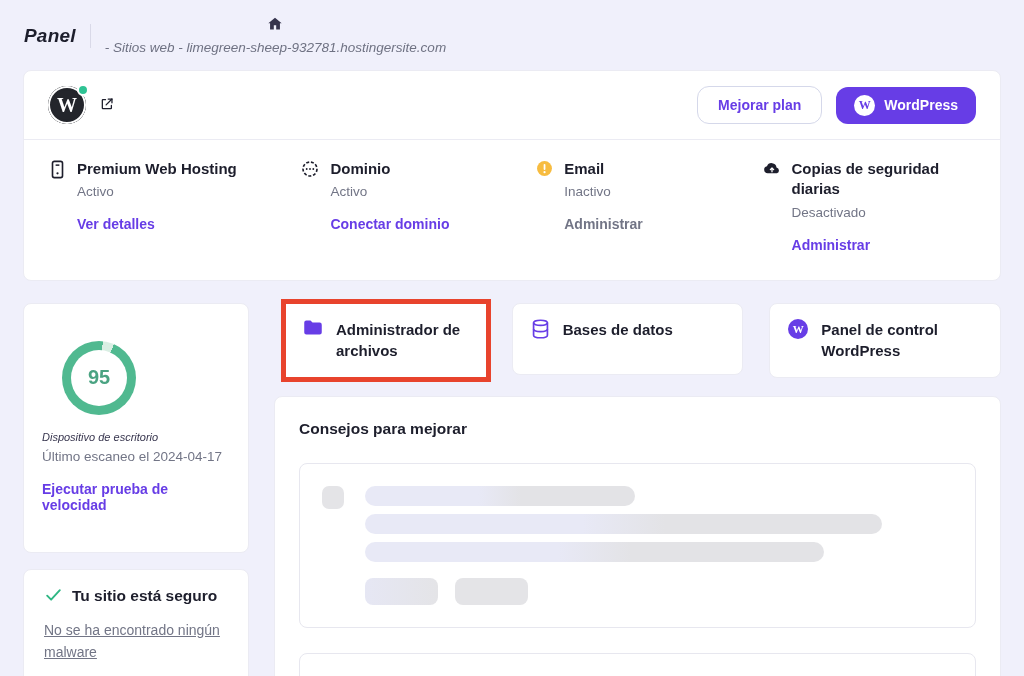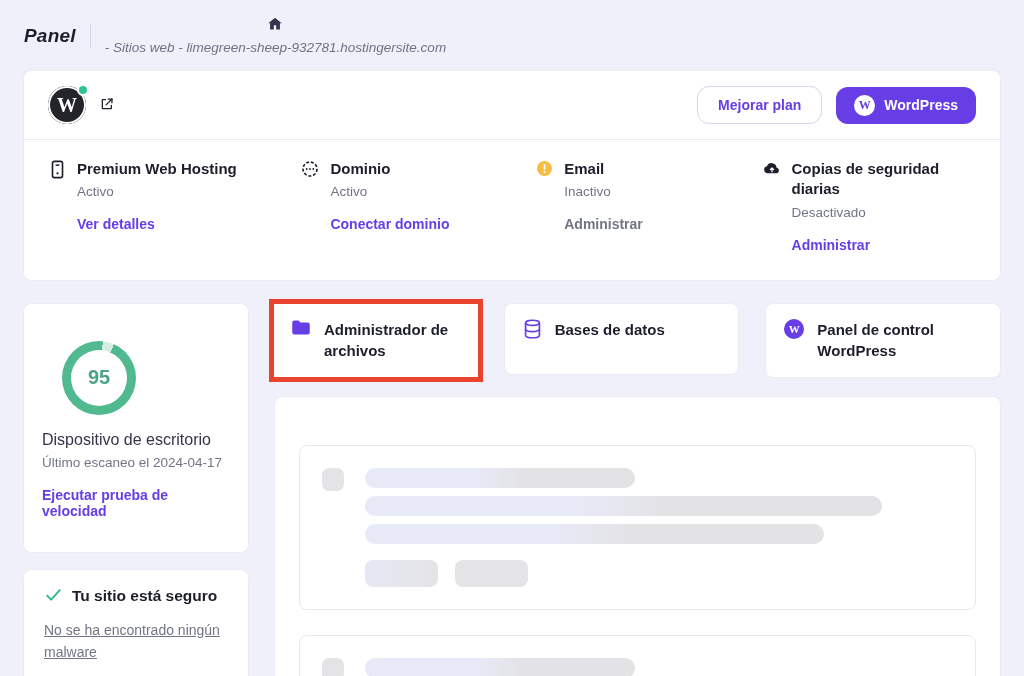--- a/index.html
+++ b/index.html
@@ -59,31 +59,31 @@
 
   .ps-card { padding:16px 18px 18px; height:250px; }
   .ps-title-row { display:flex; gap:10px; align-items:flex-start; }
   .ps-title { font-size:15px; font-weight:700; line-height:1.3; }
   .gauge { position:relative; width:74px; height:74px; border-radius:50%;
     background:conic-gradient(from 6deg, #d9eee3 0deg 18deg, #50b990 18deg 360deg);
     margin:21px 0 0 20px; }
   .gauge::after { content:""; position:absolute; inset:9px; background:#fff; border-radius:50%; }
   .gauge .score { position:absolute; inset:0; display:flex; align-items:center; justify-content:center;
     z-index:1; color:#4aa382; font-size:20px; font-weight:700; }
-  .ps-device { margin-top:16px; font-size:16px; color:#36344d; }
+  .ps-device { margin-top:16px; font-size:11px; color:#36344d;font-style:italic; }
   .ps-scan { margin-top:6px; font-size:13.5px; color:#727586; }
   .ps-link { display:inline-block; margin-top:17px; font-size:14px; font-weight:700; color:#673de6; text-decoration:none; }
 
   .sec-card { padding:15px 20px 18px; }
   .sec-title-row { display:flex; align-items:center; gap:9px; }
   .sec-title { font-size:15.5px; font-weight:700; }
   .sec-desc { margin-top:11px; color:#727586; font-size:14px; line-height:1.6; width:180px;text-decoration:underline; }
   .sec-link { display:inline-block; margin-top:16px; font-size:14px; font-weight:700; color:#673de6; text-decoration:none; }
 
-  .shortcut-row { display:flex; gap:26px; align-items:flex-start; }
+  .shortcut-row { display:flex; gap:26px; align-items:flex-start;margin-left:12px; }
   .shortcut { flex:1; display:flex; gap:13px; align-items:flex-start; padding:15px 18px; min-height:72px; }
   .shortcut .ic { flex:none; margin-top:0; }
   .shortcut-label { font-size:15px; font-weight:700; line-height:1.45; }
   .annotation-box { flex:1; border:5px solid #e8432d; padding:3px; margin:-4px -5px; background:#fff; }
   .annotation-box .shortcut { min-height:62px; padding:12px 14px; border:none; border-radius:4px; }
   .wp-purple { width:20px; height:20px; border-radius:50%; background:#673de6; color:#fff;
     display:flex; align-items:center; justify-content:center; font-family:"Liberation Serif", serif;
     font-weight:700; font-size:11px; }
 
   .tips-card { margin-top:18px; padding:23px 24px; min-height:460px; }
@@ -252,20 +252,21 @@
           <span class="shortcut-label">Bases de datos</span>
         </div>
 
         <div class="card shortcut">
           <span class="ic wp-purple">W</span>
           <span class="shortcut-label">Panel de control WordPress</span>
         </div>
       </div>
 
       <div class="card tips-card">
+        <div class="tips-title">Consejos para mejorar</div>
 
         <div class="skel-card">
           <div class="skel-icon"></div>
           <div class="skel-lines">
             <div class="skel-bar w1"></div>
             <div class="skel-bar w2"></div>
             <div class="skel-bar w3"></div>
             <div class="skel-chips">
               <div class="skel-chip tint"></div>
               <div class="skel-chip"></div>

